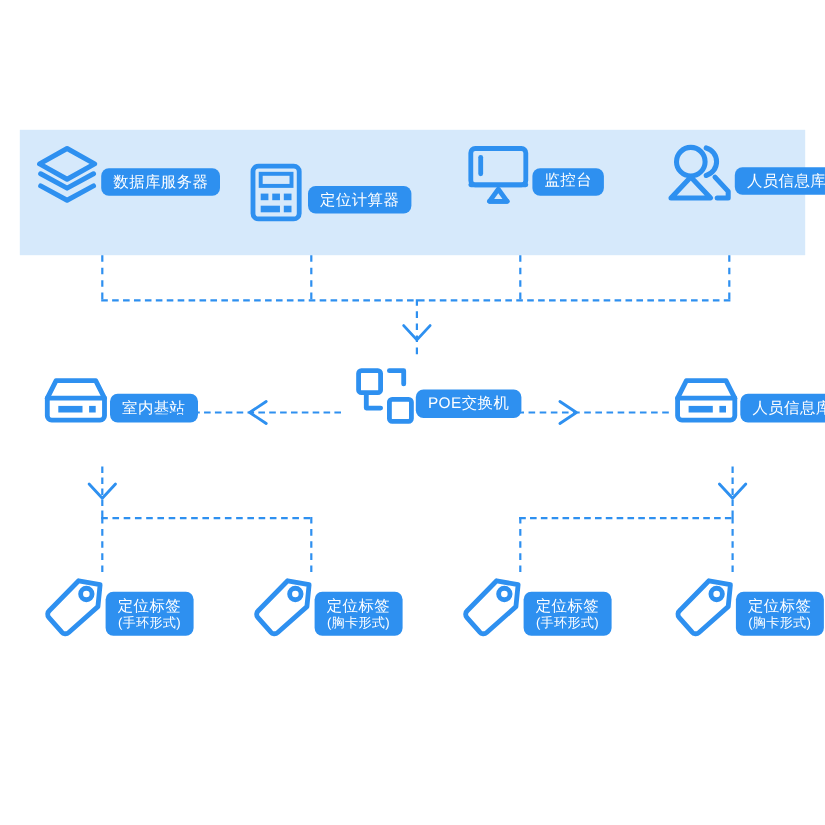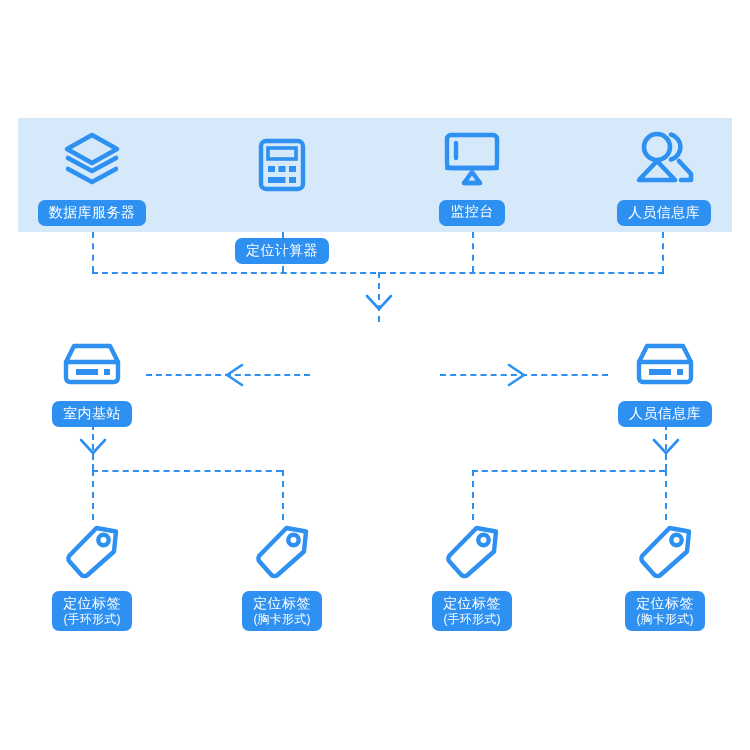--- a/index.html
+++ b/index.html
@@ -13,21 +13,21 @@
   #stage{position:relative;width:750px;height:750px;}
 
   
   .band{
     position:absolute;
     left:18px;top:118px;width:714px;height:114px;
     background:#d6e9fb;
   }
 
   
-  .node{position:absolute;display:flex;flex-direction:column;align-items:center;}
+  .node{position:absolute;display:flex;flex-direction:row;align-items:center;}
   .icon{display:block;}
 
   .pill{
     background:#2e90f0;
     color:#ffffff;
     border-radius:7px;
     text-align:center;
     font-size:14px;
     line-height:1.18;
     padding:4px 11px 5px 11px;
@@ -63,21 +63,21 @@
           <path d="M7 28 L31 41 L55 28"></path>
           <path d="M7 39 L31 52 L55 39"></path>
         </g>
       </svg>
     </span>
     <div class="pill" style="margin-top:8px;">
       <span>数据库服务器</span>
     </div>
   </div>
 
-  <div class="node" style="left:222px;top:136px;width:120px;gap:32px;">
+  <div class="node" style="left:222px;top:146px;width:120px;">
     <span class="icon">
       <svg width="58" height="58" viewBox="0 0 58 58">
         <rect x="8" y="5" width="42" height="48" rx="5" fill="none" stroke="#2e90f0" stroke-width="4.4"></rect>
         <rect x="15" y="12" width="28" height="11" fill="none" stroke="#2e90f0" stroke-width="3.6"></rect>
         <rect x="15" y="30" width="7" height="6" fill="#2e90f0"></rect>
         <rect x="25.5" y="30" width="7" height="6" fill="#2e90f0"></rect>
         <rect x="36" y="30" width="7" height="6" fill="#2e90f0"></rect>
         <rect x="15" y="41" width="17.5" height="6" fill="#2e90f0"></rect>
         <rect x="36" y="41" width="7" height="6" fill="#2e90f0"></rect>
       </svg>
@@ -141,20 +141,35 @@
           <rect x="15" y="29" width="22" height="6" fill="#2e90f0" stroke="none"></rect>
           <rect x="43" y="29" width="6" height="6" fill="#2e90f0" stroke="none"></rect>
         </g>
       </svg>
     </span>
     <div class="pill" style="margin-top:9px;text-align:center;">
       <span>室内基站</span>
     </div>
   </div>
 
+  <div class="node" style="left:322px;top:333px;width:112px;">
+    <span class="icon">
+      <svg width="56" height="54" viewBox="0 0 56 54">
+        <g fill="none" stroke="#2e90f0" stroke-width="4.4" stroke-linejoin="round" stroke-linecap="round">
+          <rect x="4" y="4" width="20" height="20" rx="2.5"></rect>
+          <rect x="32" y="30" width="20" height="20" rx="2.5"></rect>
+          <path d="M32 4 L45 4 L45 16"></path>
+          <path d="M24 38 L11 38 L11 26"></path>
+        </g>
+      </svg>
+    </span>
+    <div class="pill" style="margin-top:9px;">
+      <span>POE交换机</span>
+    </div>
+  </div>
 
   <div class="node" style="left:611px;top:340px;width:108px;">
     <span class="icon">
       <svg width="62" height="48" viewBox="0 0 62 48">
         <g fill="none" stroke="#2e90f0" stroke-width="4.4" stroke-linejoin="round" stroke-linecap="round">
           <path d="M5 22 L13 6 L49 6 L57 22 L57 38 A4 4 0 0 1 53 42 L9 42 A4 4 0 0 1 5 38 Z"></path>
           <path d="M5 22 L57 22"></path>
           <rect x="15" y="29" width="22" height="6" fill="#2e90f0" stroke="none"></rect>
           <rect x="43" y="29" width="6" height="6" fill="#2e90f0" stroke="none"></rect>
         </g>

